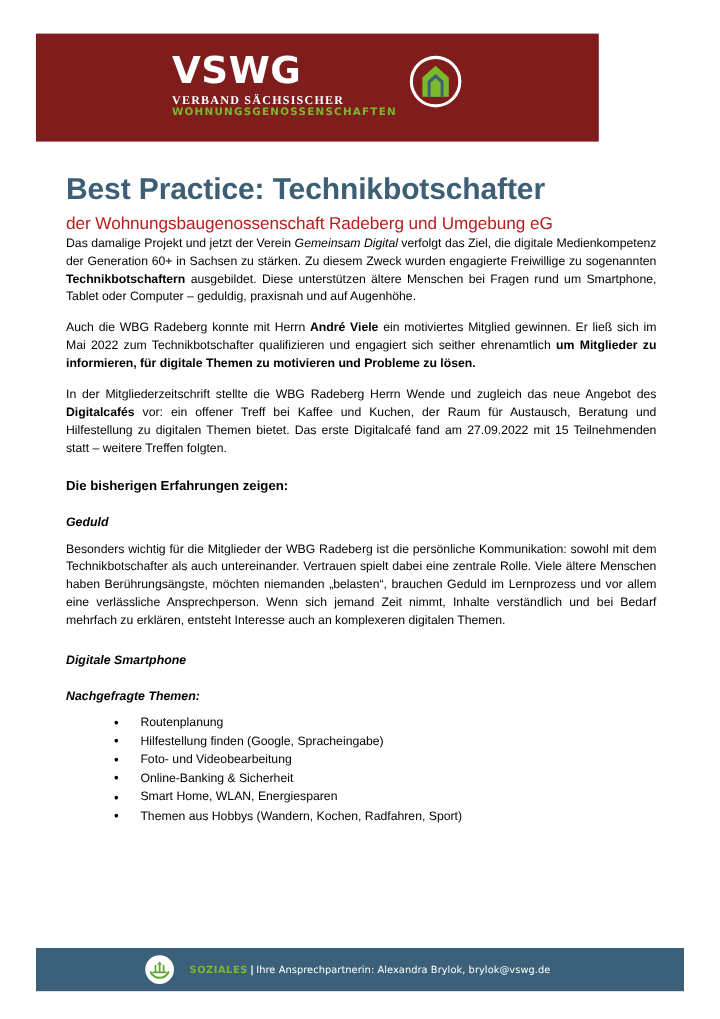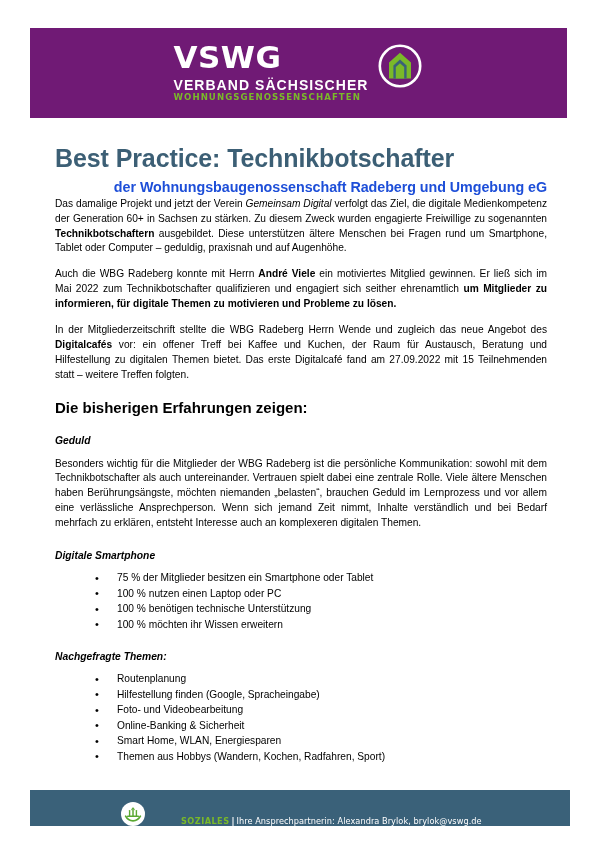--- a/index.html
+++ b/index.html
@@ -14,23 +14,23 @@
     color: #000000;
     position: relative;
     overflow: hidden;
   }
 
   
   .header-banner {
     position: absolute;
     left: 30px;
     top: 28px;
-    width: 537px;
+    width: 469px;
     height: 90px;
-    background: #701a75;
+    background: #7f1d1d;
     display: flex;
     align-items: center;
     justify-content: center;
   }
   .logo {
     display: flex;
     align-items: flex-start;
     gap: 9px;
     transform: translateY(-1px);
   }
@@ -42,23 +42,23 @@
   .logo-wordmark {
     font-family: "DejaVu Sans", sans-serif;
     font-weight: bold;
     font-size: 31px;
     letter-spacing: 0.5px;
     color: #ffffff;
     line-height: 1;
     margin-bottom: 4px;
   }
   .logo-sub1 {
-    font-family: Liberation Sans, sans-serif;
-    font-weight: bold;
-    font-size: 14px;
+    font-family: Liberation Serif, serif;
+    font-weight: bold;
+    font-size: 10px;
     letter-spacing: 1.05px;
     color: #ffffff;
     line-height: 1.15;
   }
   .logo-sub2 {
     font-family: "DejaVu Sans", sans-serif;
     font-weight: bold;
     font-size: 8.6px;
     letter-spacing: 1.05px;
     color: #7ab929;
@@ -90,39 +90,38 @@
   h1.title {
     font-size: 25px;
     font-weight: bold;
     color: #3c5f75;
     margin: 0 0 3px 0;
     line-height: 1.22;
     letter-spacing: -0.1px;
   }
   h2.subtitle {
     font-size: 14.3px;
-    font-weight: bold;
-    color: #1d4ed8;
+    font-weight: normal;
+    color: #b91c1c;
     margin: 0;
     line-height: 1.42;
     letter-spacing: -0.05px;
-    text-align: right;
   }
 
   p.body {
     font-size: 10.2px;
     line-height: 1.46;
     text-align: justify;
     margin: 0 0 11px 0;
     color: #000;
   }
   .gap-top { margin-top: 25px; }
 
   h3.section-heading {
-    font-size: 15px;
+    font-size: 11px;
     font-weight: bold;
     margin: 16px 0 15px 0;
     color: #000;
   }
   h4.sub-heading {
     font-size: 10.3px;
     font-weight: bold;
     font-style: italic;
     margin: 19px 0 11px 0;
     color: #000;
@@ -155,22 +154,21 @@
 
   
   .footer-bar {
     position: absolute;
     left: 30px;
     top: 790px;
     width: 540px;
     height: 36px;
     background: #3a6179;
     display: flex;
-    align-items: flex-end;
-    gap: 23px;
+    align-items: center;
   }
   .footer-icon {
     width: 24px;
     height: 24px;
     flex: 0 0 24px;
     margin-left: 91px;
     border-radius: 50%;
     background: #ffffff;
     display: flex;
     align-items: center;
@@ -234,26 +232,20 @@
     <p class="body">
       <span>In der Mitgliederzeitschrift stellte die WBG Radeberg Herrn Wende und zugleich das neue Angebot des </span><b>Digitalcafés</b><span> vor: ein offener Treff bei Kaffee und Kuchen, der Raum für Austausch, Beratung und Hilfestellung zu digitalen Themen bietet. Das erste Digitalcafé fand am 27.09.2022 mit 15 Teilnehmenden statt – weitere Treffen folgten.</span>
     </p>
 
     <h3 class="section-heading">Die bisherigen Erfahrungen zeigen:</h3>
 
     <h4 class="sub-heading">Geduld</h4>
     <p class="body">Besonders wichtig für die Mitglieder der WBG Radeberg ist die persönliche Kommunikation: sowohl mit dem Technikbotschafter als auch untereinander. Vertrauen spielt dabei eine zentrale Rolle. Viele ältere Menschen haben Berührungsängste, möchten niemanden „belasten“, brauchen Geduld im Lernprozess und vor allem eine verlässliche Ansprechperson. Wenn sich jemand Zeit nimmt, Inhalte verständlich und bei Bedarf mehrfach zu erklären, entsteht Interesse auch an komplexeren digitalen Themen.</p>
 
     <h4 class="sub-heading tight">Digitale Smartphone</h4>
-    <ul class="bullets">
-      <li>75 % der Mitglieder besitzen ein Smartphone oder Tablet</li>
-      <li>100 % nutzen einen Laptop oder PC</li>
-      <li>100 % benötigen technische Unterstützung</li>
-      <li>100 % möchten ihr Wissen erweitern</li>
-    </ul>
 
     <h4 class="sub-heading tight">Nachgefragte Themen:</h4>
     <ul class="bullets">
       <li>Routenplanung</li>
       <li>Hilfestellung finden (Google, Spracheingabe)</li>
       <li>Foto- und Videobearbeitung</li>
       <li>Online-Banking &amp; Sicherheit</li>
       <li>Smart Home, WLAN, Energiesparen</li>
       <li>Themen aus Hobbys (Wandern, Kochen, Radfahren, Sport)</li>
     </ul>

